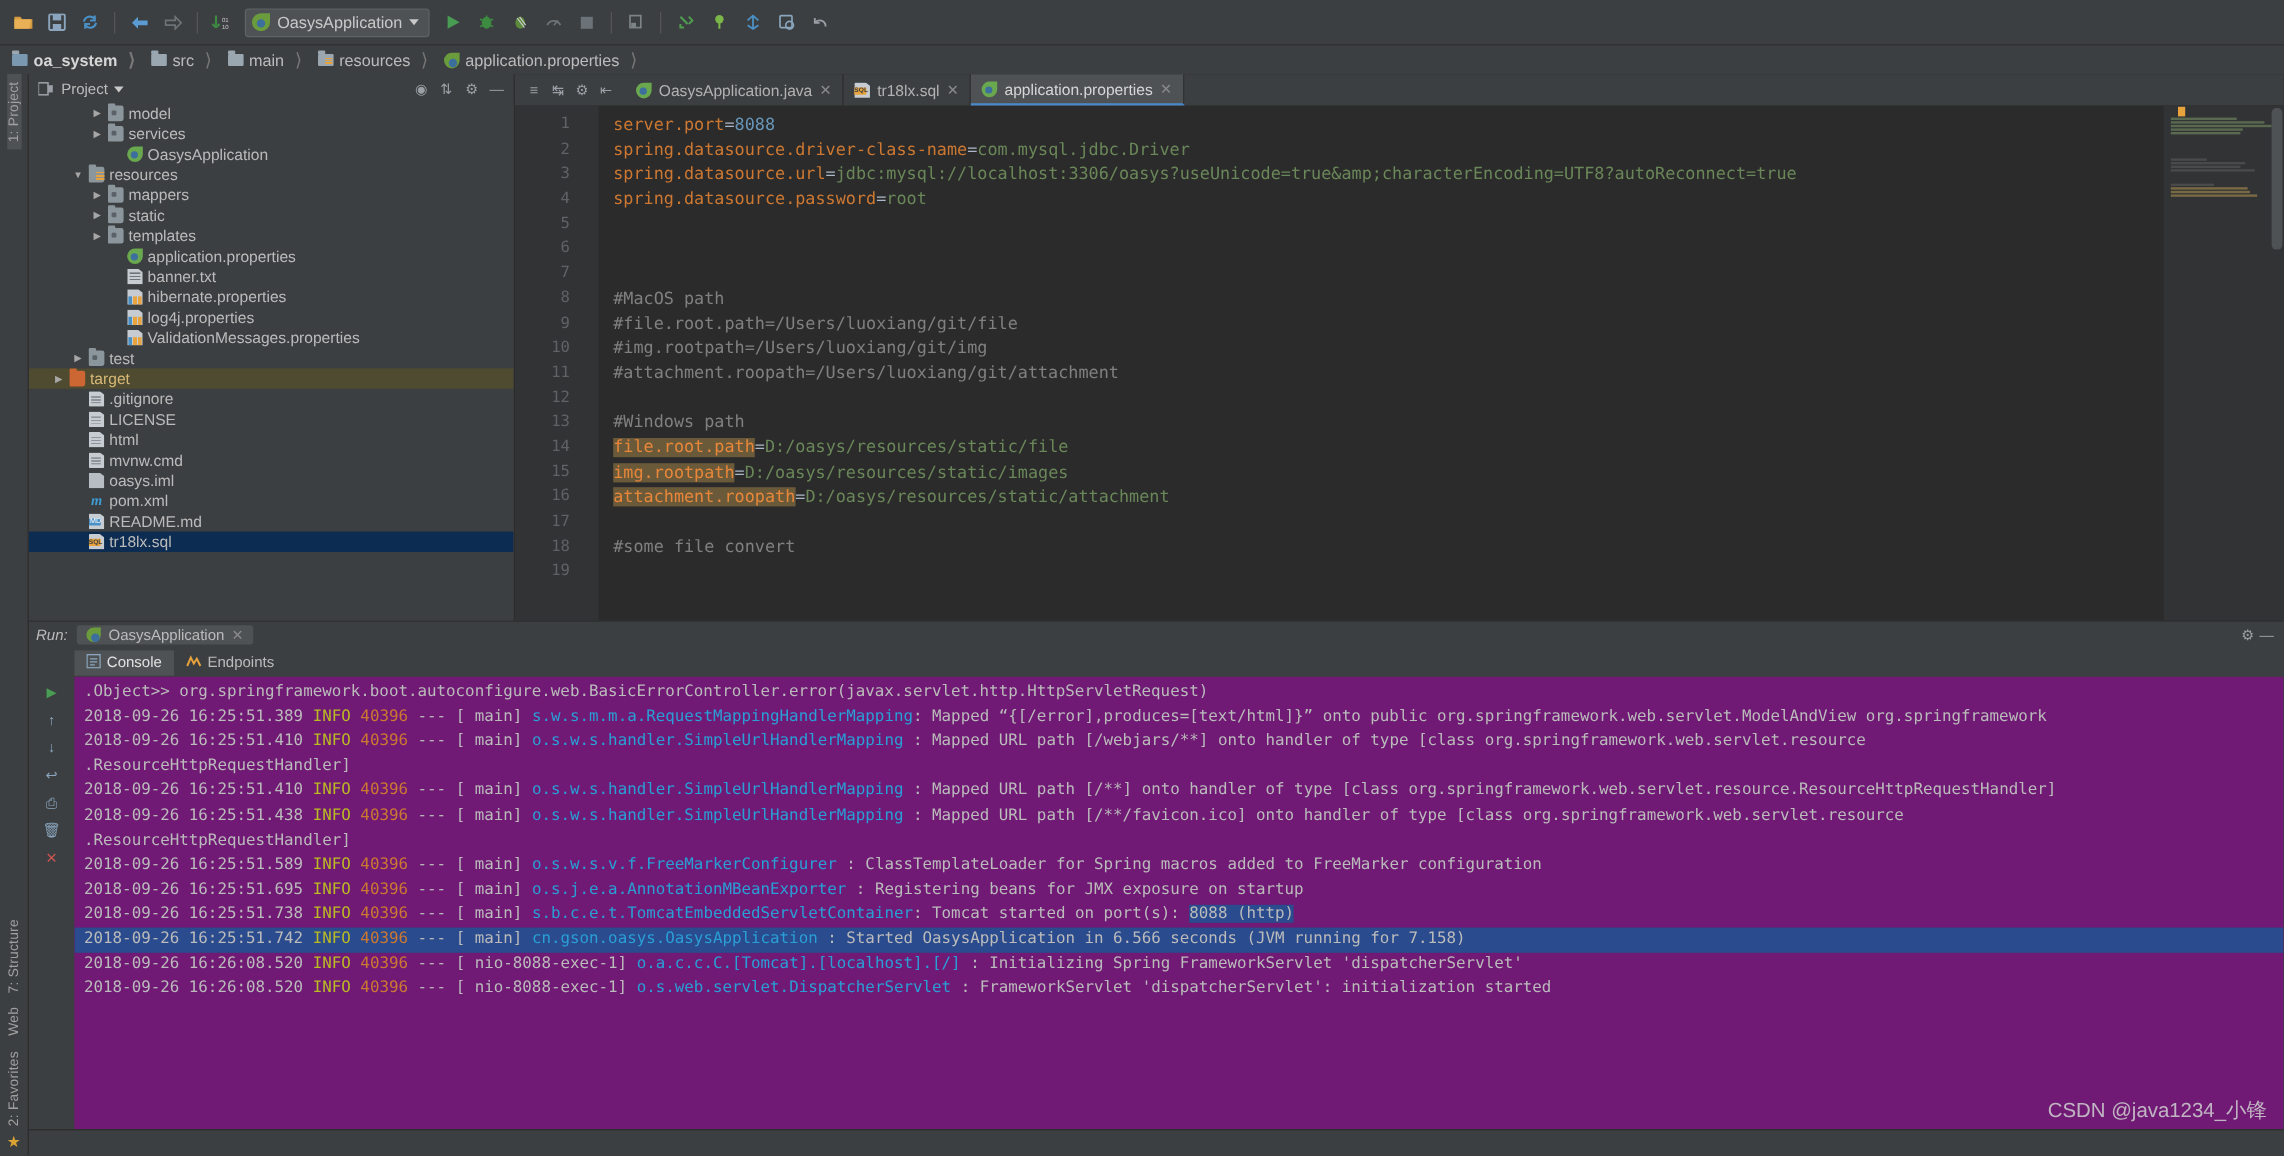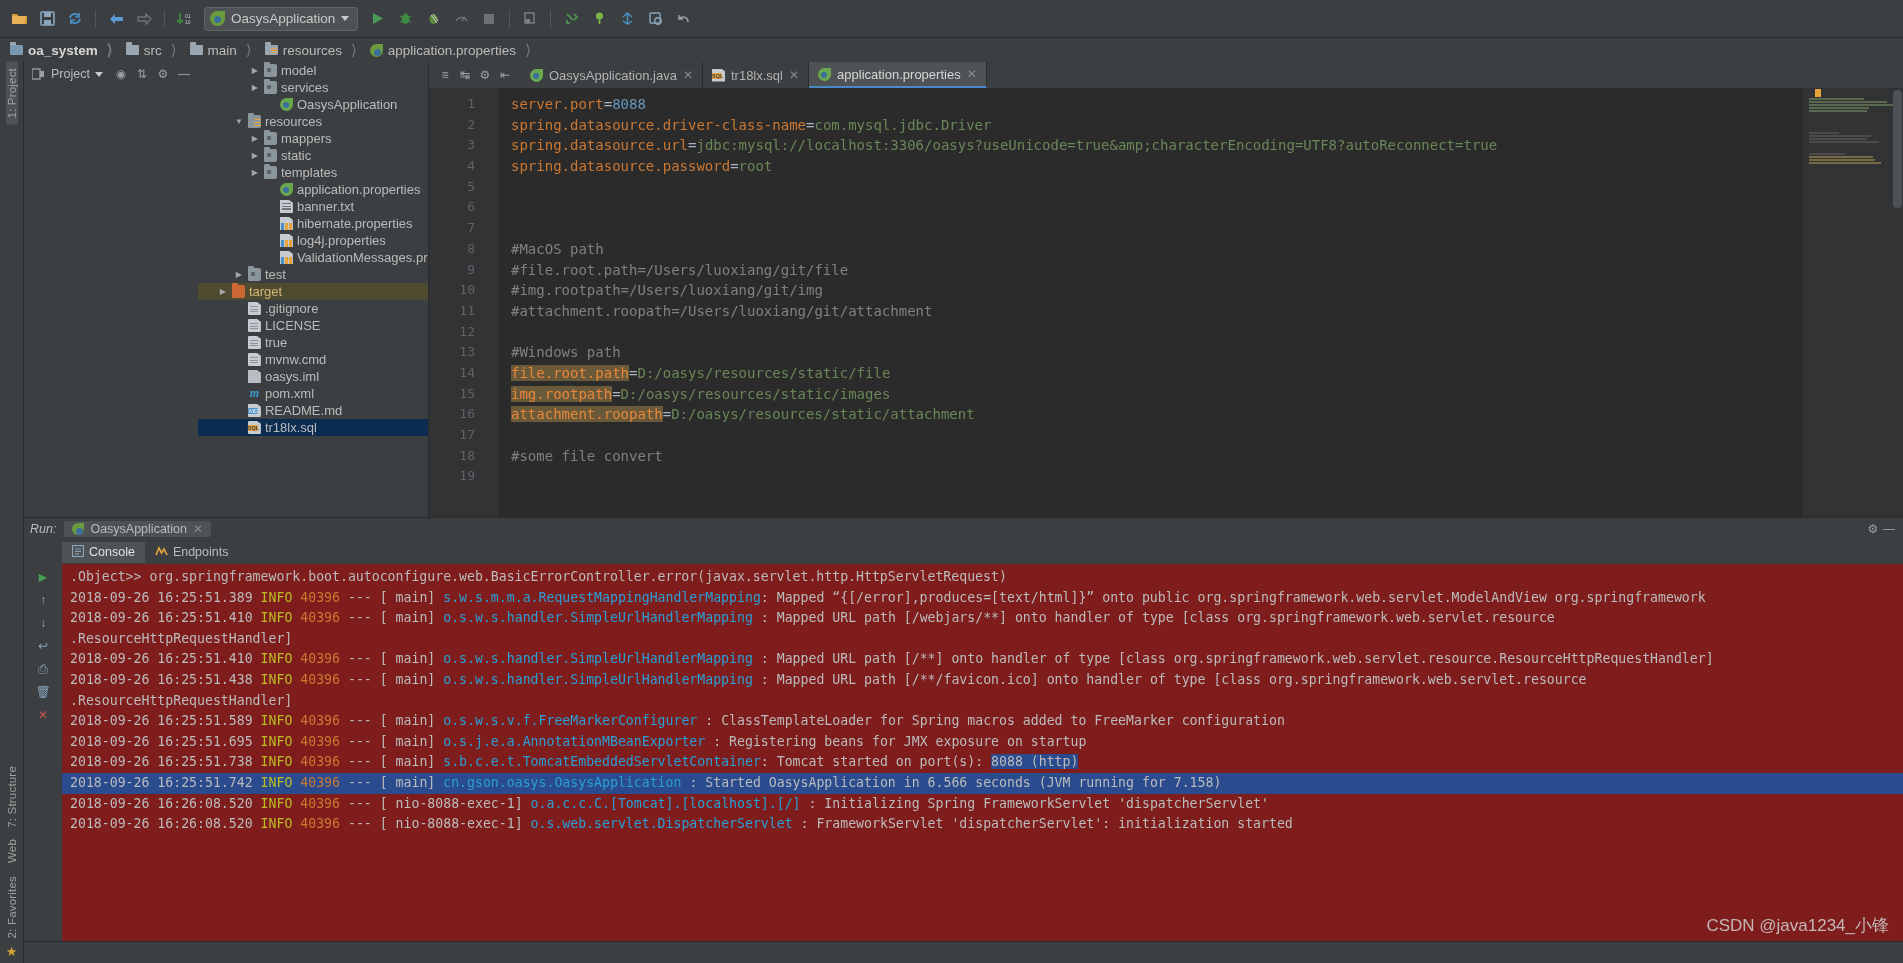--- a/index.html
+++ b/index.html
@@ -36,21 +36,21 @@
   .leftbar{ width:24px; background:#3c3f41; flex:0 0 24px; display:flex; flex-direction:column;
             align-items:center; border-right:1px solid #2b2b2b; position:relative;}
   .vlabel{ writing-mode:vertical-rl; transform:rotate(180deg); font-size:11.5px; color:#a0a0a0;
            padding:6px 0; letter-spacing:.2px; white-space:nowrap;}
   .vlabel.sel{ background:#4e5254; }
 
   .panecol{ flex:1; display:flex; flex-direction:column; min-width:0;}
   .toprow{ display:flex; flex:0 0 455px; min-height:0; }
 
   
-  .project{ width:405px; flex:0 0 405px; background:#3c3f41; display:flex; flex-direction:row;
+  .project{ width:405px; flex:0 0 405px; background:#3c3f41; display:flex; flex-direction:column;
             border-right:1px solid #2b2b2b; min-height:0;}
   .pj-head{ height:24px; display:flex; align-items:center; padding:0 6px; font-size:12.5px;
             color:#bbb; gap:5px; flex:0 0 24px;}
   .pj-head .grow{ flex:1; }
   .pj-ico{ width:16px;height:16px;display:flex;align-items:center;justify-content:center;font-size:12px;color:#9aa0a6;}
   .tree{ flex:1; overflow:hidden; font-size:13px; position:relative; background:#3c3f41;}
   .row{ height:17px; display:flex; align-items:center; gap:4px; padding-left:4px; white-space:nowrap;}
   .row.sel{ background:#0d2c52; }
   .row.hl{ background:#4f4b31; }
   .arrow{ width:10px; text-align:center; color:#a6a6a6; font-size:8px; flex:0 0 10px;}
@@ -111,21 +111,21 @@
   .run-head .lbl{ color:#bbb; margin-right:8px;font-style:italic;}
   .runtab{ display:flex; align-items:center; gap:6px; background:#4e5254; padding:1px 8px; border-radius:2px;}
   .run-head .grow{flex:1;}
   .subtabs{ height:24px; display:flex; align-items:center; flex:0 0 24px; padding-left:38px; gap:0;text-align:right;}
   .stab{ display:flex; align-items:center; gap:5px; padding:3px 10px; font-size:12.5px; color:#bbb;}
   .stab.active{ background:#4e5254; color:#e0e0e0;}
   .conwrap{ flex:1; display:flex; min-height:0;}
   .congutter{ width:38px; flex:0 0 38px; background:#3c3f41; display:flex; flex-direction:column;
               align-items:center; padding-top:4px; gap:5px;}
   .cg-ico{ width:18px;height:18px;display:flex;align-items:center;justify-content:center;font-size:12px;color:#8aa5bd;}
-  .console{ flex:1; background:#7f1d1d; font-family:"DejaVu Sans Mono",monospace; font-size:13.2px;
+  .console{ flex:1; background:#701a75; font-family:"DejaVu Sans Mono",monospace; font-size:13.2px;
             overflow:hidden; padding-top:3px; min-width:0; white-space:nowrap;}
   .lg{ height:20.6px; line-height:20.6px; padding-left:8px; color:#bbbbbb;}
   .lg.sel{ background:#2a4b8d; }
   .ts{ color:#bbbbbb;} .info{ color:#bbbb23;} .pid{ color:#cc7832;}
   .logger2{ color:#2a9fd6;} .msg{ color:#bbbbbb;}
   .selspan{ background:#2a4b8d; }
   .watermark{ position:absolute; right:14px; bottom:26px; color:#d0d0d0; font-size:17px; opacity:.85;}
 
   
   .status{ height:22px; background:#3c3f41; flex:0 0 22px; display:flex; align-items:center;
@@ -394,21 +394,21 @@
                 <span>.gitignore</span>
               </div>
               <div class="row" style="padding-left: 36px;">
                 <span class="arrow"></span>
                 <span class="ficon f-file"></span>
                 <span>LICENSE</span>
               </div>
               <div class="row" style="padding-left: 36px;">
                 <span class="arrow"></span>
                 <span class="ficon f-file"></span>
-                <span>true</span>
+                <span>html</span>
               </div>
               <div class="row" style="padding-left: 36px;">
                 <span class="arrow"></span>
                 <span class="ficon f-file"></span>
                 <span>mvnw.cmd</span>
               </div>
               <div class="row" style="padding-left: 36px;">
                 <span class="arrow"></span>
                 <span class="ficon f-iml"></span>
                 <span>oasys.iml</span>

